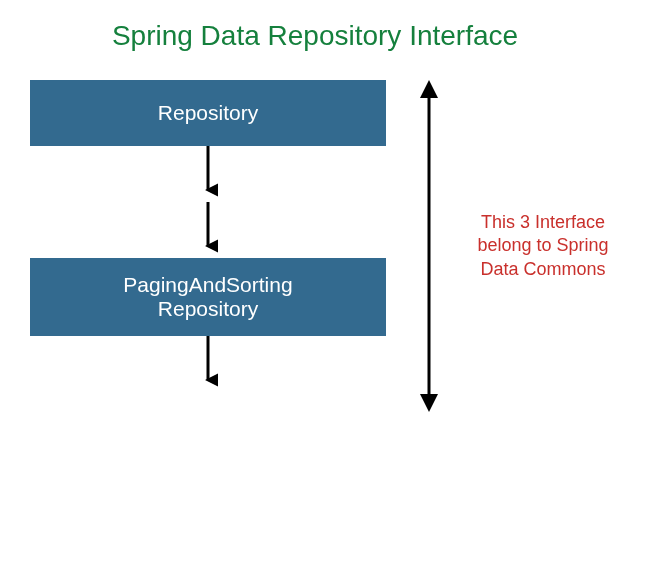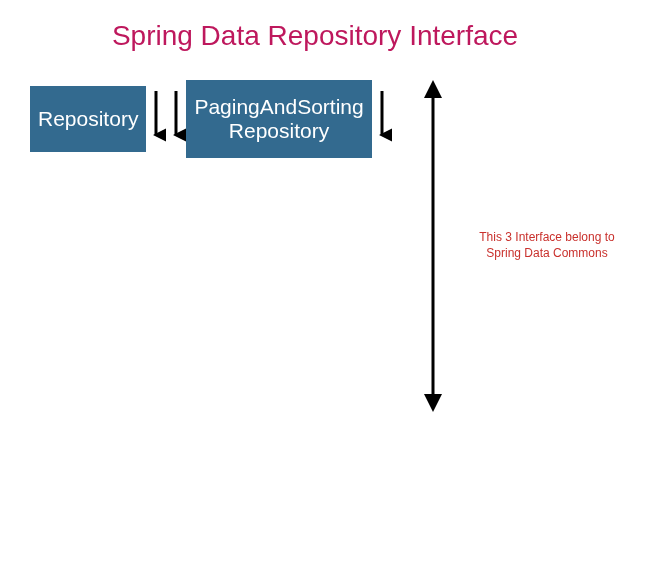--- a/index.html
+++ b/index.html
@@ -8,32 +8,32 @@
       height: 576px;
       background: #ffffff;
       font-family: "Segoe UI", "Helvetica Neue", Arial, sans-serif;
       position: relative;
       padding: 20px 30px;
     }
     .title {
       font-size: 28px;
       font-weight: 400;
       text-align: center;
-      color: #be185d;
+      color: #15803d;
       margin-bottom: 28px;
       margin-left: -20px;
     }
     .content {
       display: flex;
       align-items: flex-start;
     }
     .left-col {
       width: 360px;
       display: flex;
-      flex-direction: row;
+      flex-direction: column;
       align-items: center;
     }
     .box {
       width: 356px;
       height: 66px;
       background: #336a8f;
       color: #fff;
       display: flex;
       align-items: center;
       justify-content: center;
@@ -64,21 +64,21 @@
       height: 332px;
       left: 32px;
     }
     .bracket-group.bottom {
       top: 400px;
       height: 66px;
       left: 32px;
     }
     .bracket-label {
       color: #c9302c;
-      font-size: 12px;
+      font-size: 18px;
       line-height: 1.3;
       margin-left: 18px;
       text-align: center;
       width: 170px;
     }
     svg { display: block; }
   </style>
 </head>
 <body>
 

